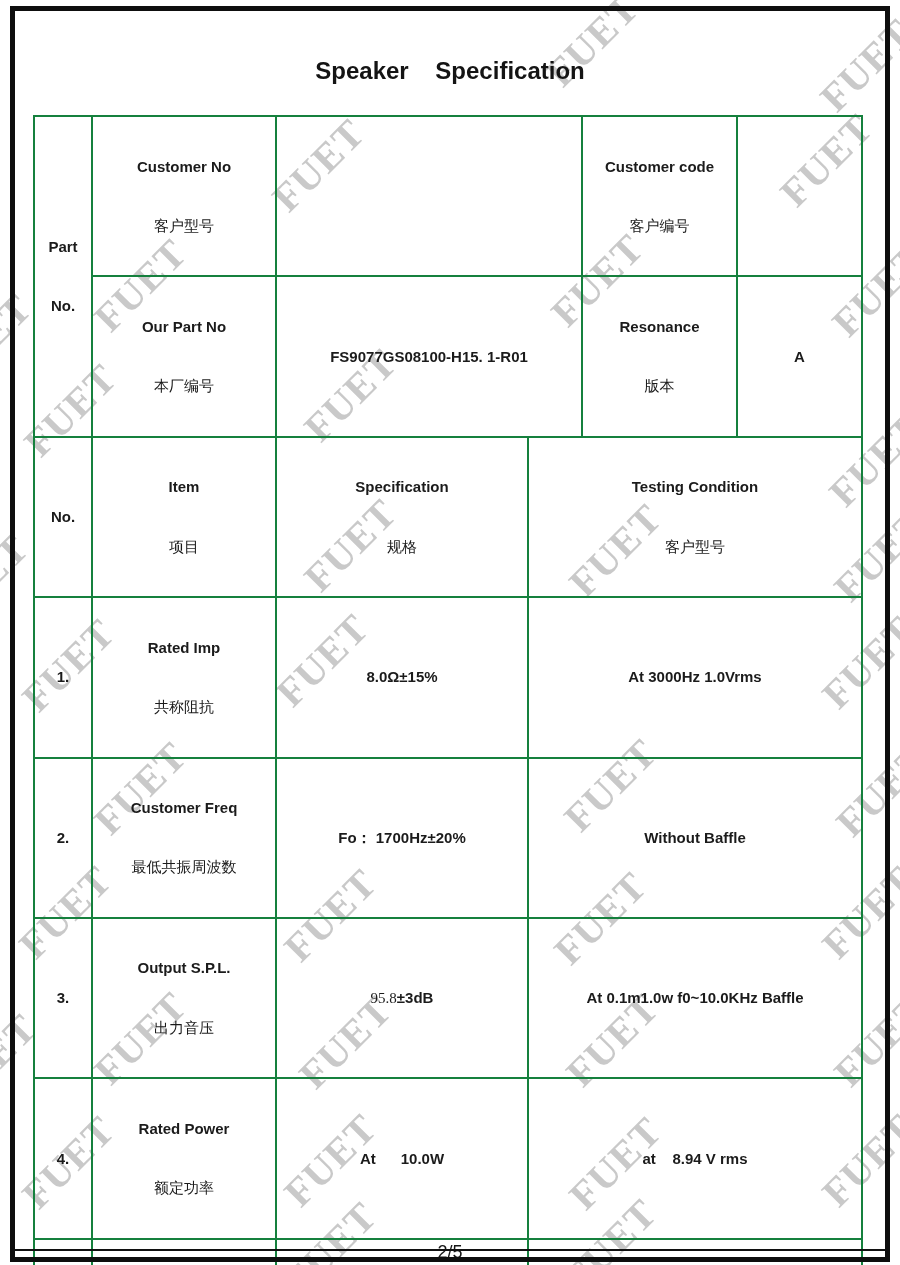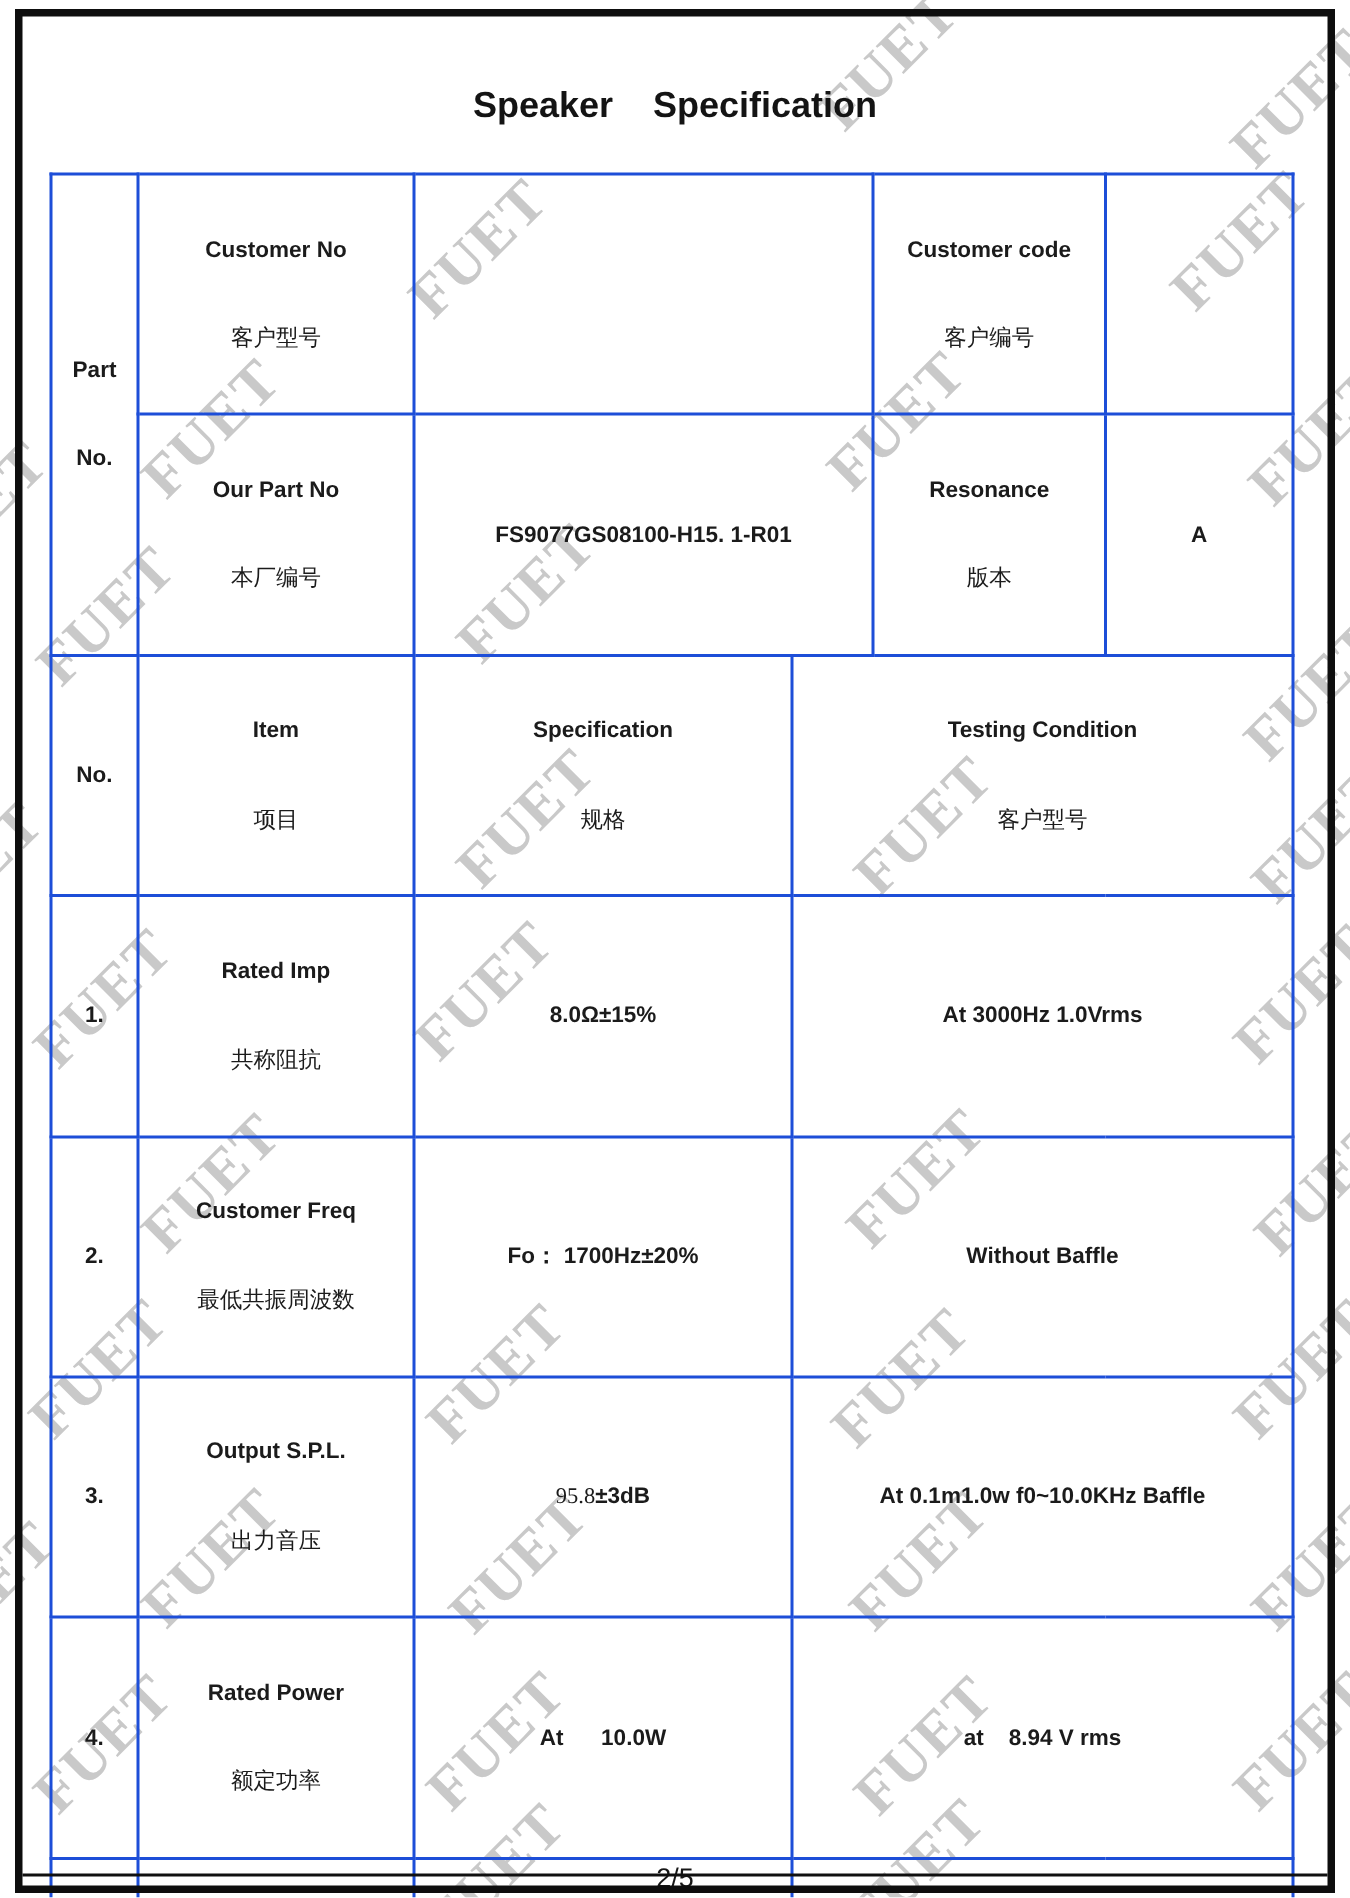--- a/index.html
+++ b/index.html
@@ -19,21 +19,21 @@
   }
   .title{
     position:absolute;top:57px;left:0;width:100%;text-align:center;z-index:1;
     font:700 24px "Liberation Sans",sans-serif;white-space:pre-wrap;color:#141414;
   }
   table.spec{
     position:absolute;left:33px;top:115px;width:829px;z-index:1;
     border-collapse:collapse;table-layout:fixed;background:transparent;
   }
   table.spec td{
-    border:2px solid #1d4ed8;padding:0 2px;text-align:center;vertical-align:middle;
+    border:2px solid #15803d;padding:0 2px;text-align:center;vertical-align:middle;
     font:700 15px "Liberation Sans",sans-serif;color:#1b1b1b;
     white-space:pre-wrap;overflow:hidden;line-height:1.32;
   }
   td .zh{font-weight:400;font-size:15px;}
   .serif{font-family:"Liberation Serif",serif;font-weight:400;font-size:15px;}
   td.c-serif{font-family:"Liberation Serif",serif;font-weight:400;font-size:16px;}
   tr.h63{height:63px}tr.h62{height:62px}tr.h55{height:55px}tr.h56{height:56px}
   .footer-num{
     position:absolute;top:1218px;left:0;width:100%;text-align:center;z-index:1;
     font:400 18px "Liberation Sans",sans-serif;color:#161616;margin-top:24px;

